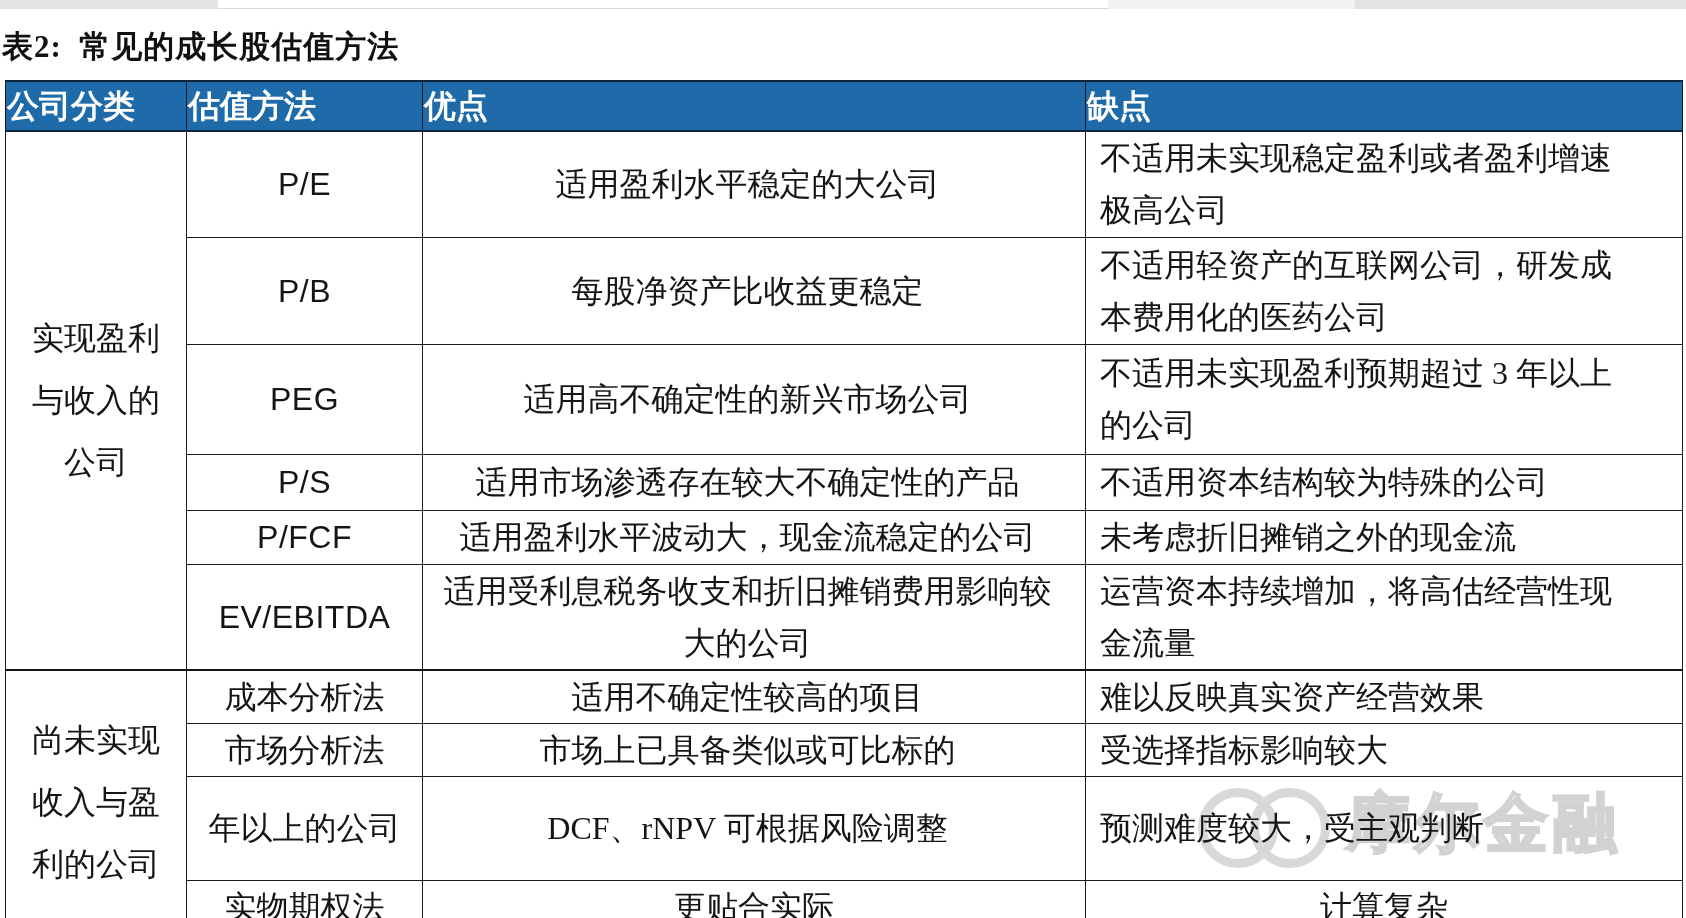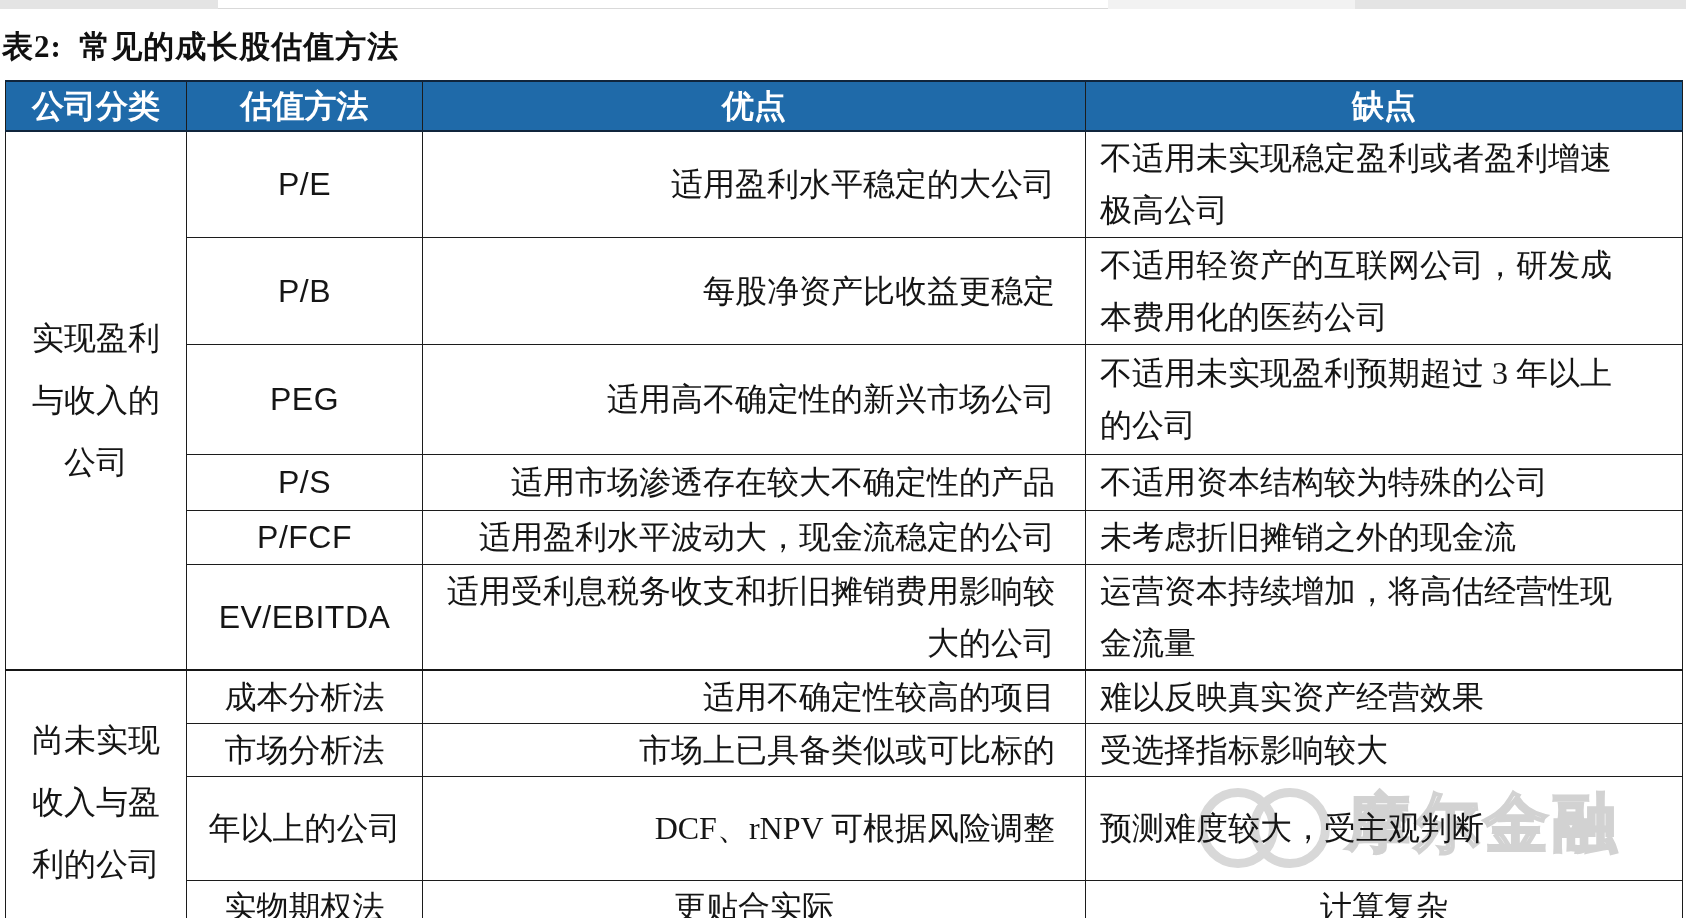--- a/index.html
+++ b/index.html
@@ -28,27 +28,27 @@
   .val-table td,.val-table th{
     border:1px solid #1c1c1c;
     font-size:32px;line-height:52px;
     vertical-align:middle;
     overflow:hidden;
     background:transparent;
   }
   .val-table th{
     background:#1f6aa9;color:#ffffff;font-weight:bold;
     border-top:2px solid #10253c;border-bottom:2px solid #10253c;
-    text-align:center;font-size:32px;height:46px;line-height:46px;
+    text-align:left;font-size:32px;height:46px;line-height:46px;
   }
   td.group-cell{text-align:center;padding:0 6px;}
   td.group-cell .gl{display:block;text-align:center;line-height:62px;}
   td.method-cell{text-align:center;padding:0 18px;}
   td.method-cell.latin{font-family:"Liberation Sans","DejaVu Sans",sans-serif;font-size:32px;letter-spacing:0.5px;}
-  td.pro-cell{text-align:right;padding:0 30px 0 17px;}
+  td.pro-cell{text-align:center;padding:0 30px 0 17px;}
   td.con-cell{text-align:left;padding:0 66px 0 14px;}
   td.center-text{text-align:center;padding:0 10px;}
   tr.section-start td{border-top:2.5px solid #161616;}
   tr.last-row td{border-bottom:2.5px solid #161616;}
 
   
   .watermark{position:absolute;left:1198px;top:780px;width:478px;height:88px;z-index:0;pointer-events:none;}
   .wm-circle{position:absolute;top:8px;width:62px;height:62px;border:9px solid #d8d8d8;border-radius:50%;background:transparent;}
   .wm-c1{left:0px;}
   .wm-c2{left:52px;}

